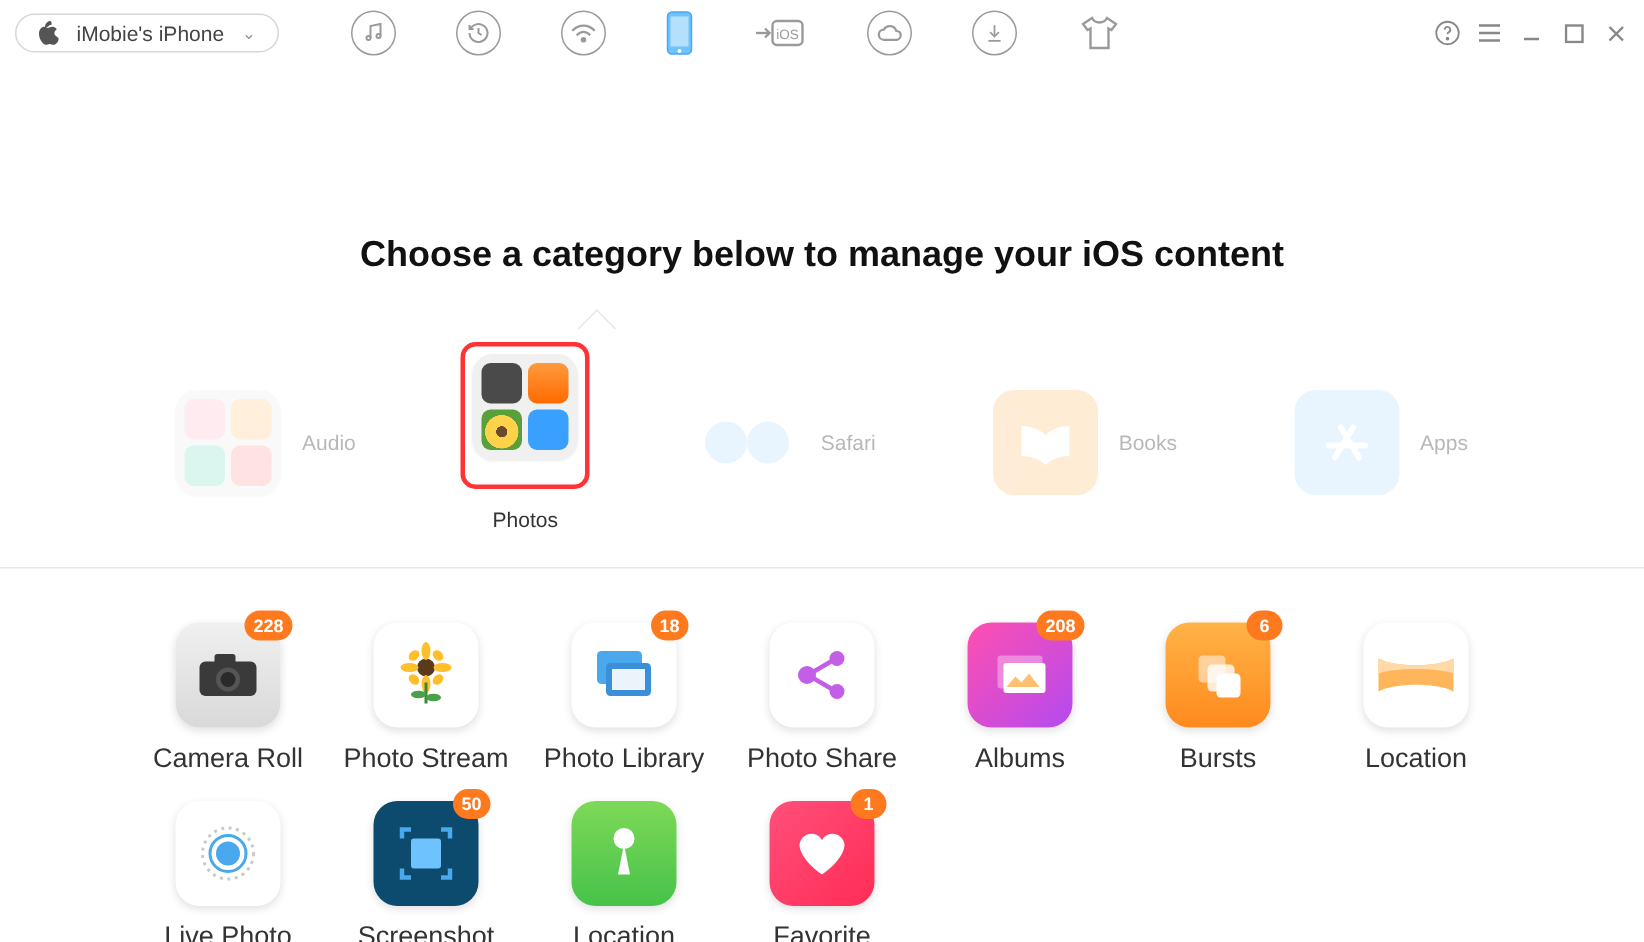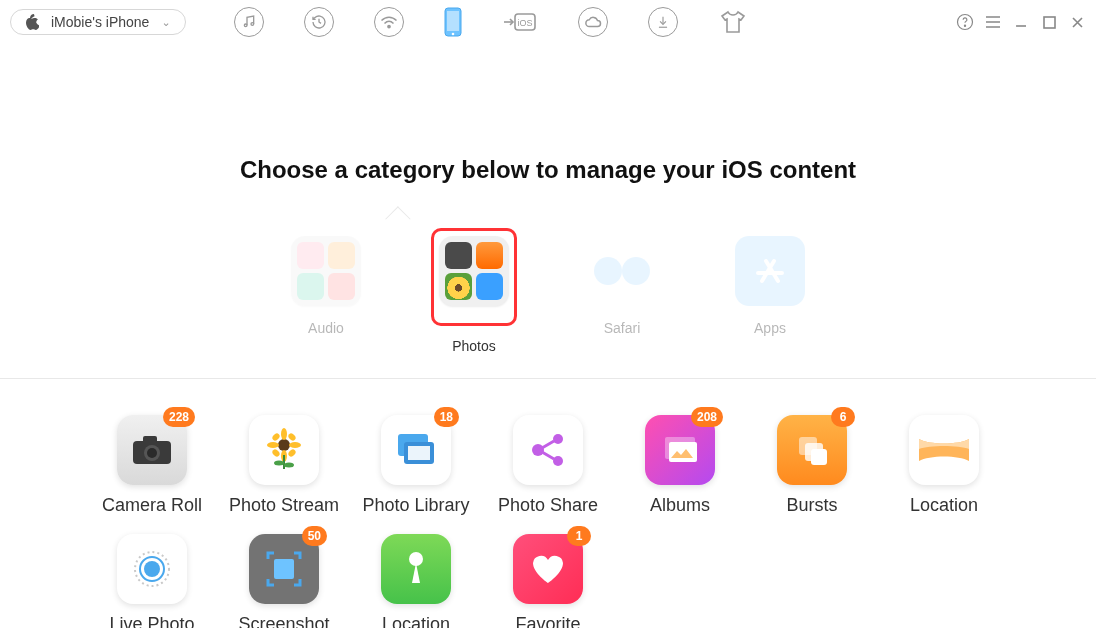--- a/index.html
+++ b/index.html
@@ -12,21 +12,21 @@
 .nav-icons { display: flex; align-items: center; gap: 40px; margin-left: 48px; }
 .nav-icons .circ { width: 30px; height: 30px; border-radius: 50%; border: 1.5px solid #9a9a9a; display: flex; align-items: center; justify-content: center; }
 .nav-icons .tshirt { width: 30px; height: 30px; display: flex; align-items: center; justify-content: center; }
 
 .wincontrols { margin-left: auto; display: flex; align-items: center; gap: 10px; color: #777; }
 .wincontrols .ctl { width: 18px; height: 18px; display: flex; align-items: center; justify-content: center; cursor: pointer; font-size: 16px; }
 
 .heading { text-align: center; font-size: 24px; font-weight: 600; color: #111; margin-top: 112px; }
 
 .cat-row { display: flex; justify-content: center; gap: 78px; margin-top: 52px; position: relative; }
-.cat { display: flex; flex-direction: column; align-items: center; gap: 14px; opacity: 0.35; cursor: pointer; }
+.cat { display: flex; flex-direction: row; align-items: center; gap: 14px; opacity: 0.35; cursor: pointer; }
 .cat.active { opacity: 1; }
 .cat .tile { width: 70px; height: 70px; border-radius: 14px; position: relative; }
 .cat .tile.folder { background: #f0f0f0; display: grid; grid-template-columns: 1fr 1fr; grid-template-rows: 1fr 1fr; gap: 4px; padding: 6px; box-shadow: 0 1px 2px rgba(0,0,0,0.08); }
 .cat .label { font-size: 14px; color: #333; }
 .cat.active .overlay { position: absolute; inset: -8px -8px 28px -8px; border: 3px solid #ff3235; border-radius: 10px; pointer-events: none; }
 .cat.active .overlay-wrap { position: relative; }
 
 .mini { border-radius: 6px; }
 .mini.m-pink { background: #ffc7d5; }
 .mini.m-orange { background: #ffd49b; }
@@ -180,20 +180,28 @@
     <div class="single">
       <svg width="60" height="34">
           <circle cx="16" cy="17" r="14" fill="#bfe3ff"></circle>
           <circle cx="44" cy="17" r="14" fill="#bfe3ff"></circle>
         </svg>
     </div>
     <div class="label">Safari</div>
   </div>
 
 
+  <div class="cat">
+    <div class="single" style="background:#ffc98a;border-radius:14px">
+      <svg width="40" height="30" viewBox="0 0 40 30">
+          <path d="M4 4c6 0 12 2 16 6 4-4 10-6 16-6v20c-6 0-12 2-16 6-4-4-10-6-16-6z" fill="#fff"></path>
+        </svg>
+    </div>
+    <div class="label">Books</div>
+  </div>
 
   <div class="cat">
     <div class="single" style="background:#bfe3ff;border-radius:14px">
       <svg width="36" height="36" viewBox="0 0 36 36" stroke="#fff" stroke-width="4" stroke-linecap="round">
           <path d="M10 28L22 8M26 28L14 8M6 20h24"></path>
         </svg>
     </div>
     <div class="label">Apps</div>
   </div>
 </div>
@@ -302,21 +310,21 @@
       <svg width="46" height="46" viewBox="0 0 46 46">
           <circle cx="23" cy="23" r="17" fill="none" stroke="#c9c9c9" stroke-width="2" stroke-dasharray="2 3"></circle>
           <circle cx="23" cy="23" r="12" fill="none" stroke="#4aa8ed" stroke-width="2"></circle>
           <circle cx="23" cy="23" r="8" fill="#4aa8ed"></circle>
         </svg>
     </div>
     <div class="label">Live Photo</div>
   </div>
 
   <div class="sub">
-    <div class="card" style="background:#737373">
+    <div class="card" style="background:#0c4a6e">
       <svg width="44" height="44" viewBox="0 0 44 44">
           <path d="M6 12V6h6M38 12V6h-6M6 32v6h6M38 32v6h-6" stroke="#4aa8ed" stroke-width="3" fill="none"></path>
           <rect x="12" y="12" width="20" height="20" rx="2" fill="#6ec3ff"></rect>
         </svg>
       <div class="badge">50</div>
     </div>
     <div class="label">Screenshot</div>
   </div>
 
 

